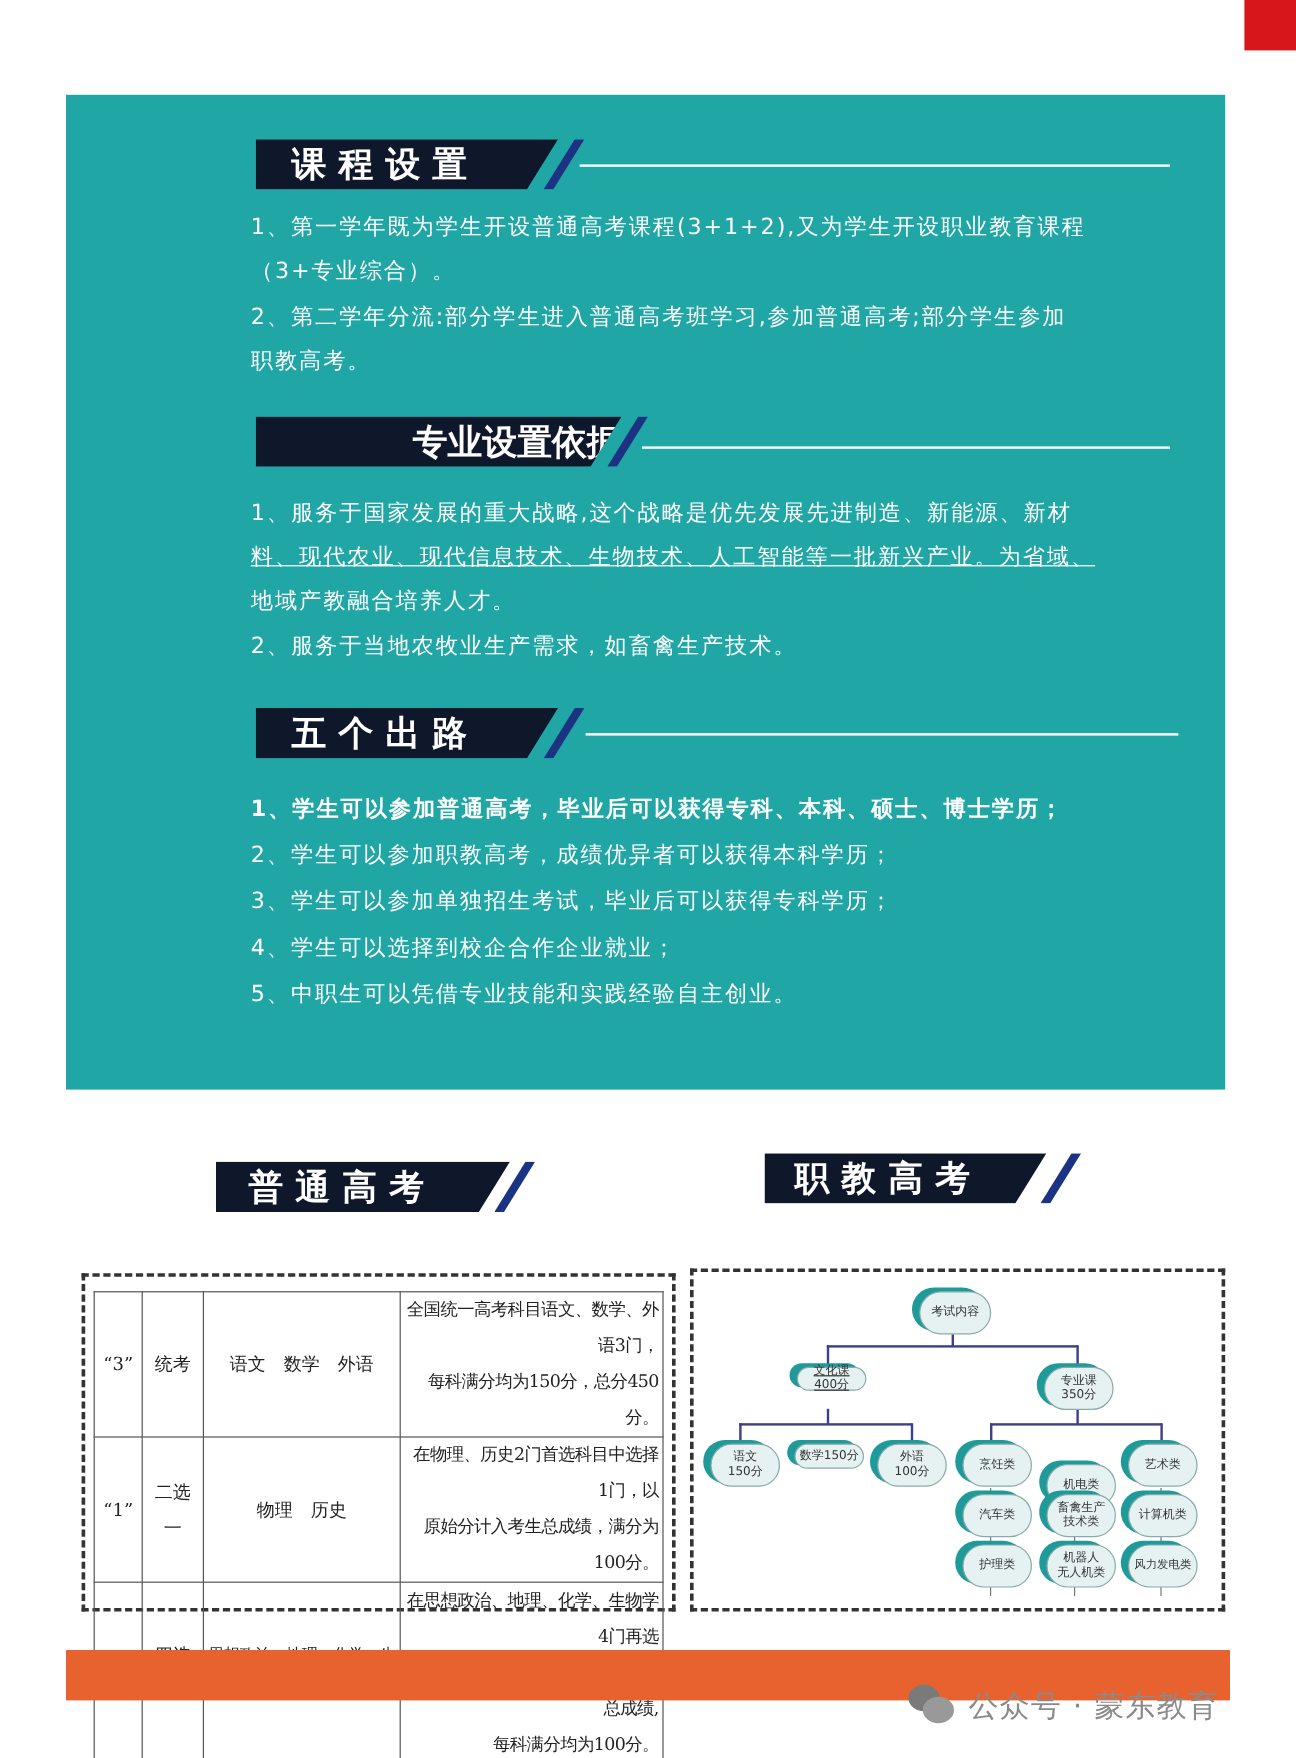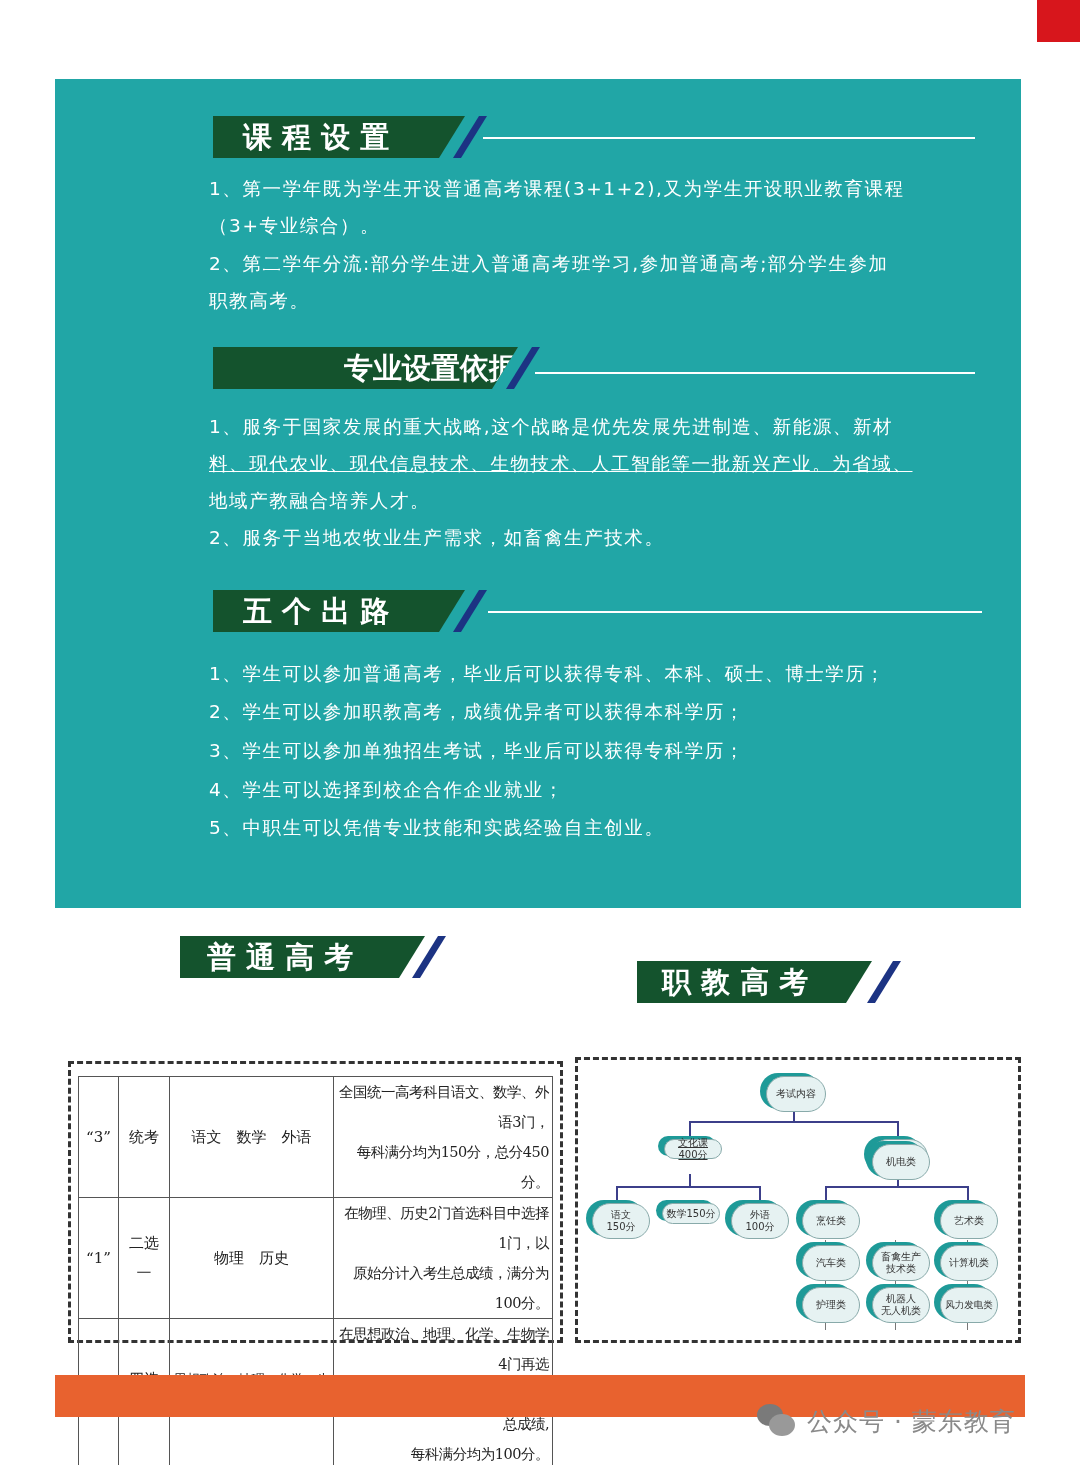--- a/index.html
+++ b/index.html
@@ -6,21 +6,21 @@
   html, body { width: 1080px; height: 1465px; background: #ffffff; overflow: hidden; }
   body { position: relative; font-family: "DejaVu Sans", "Liberation Sans", sans-serif; }
 
   .corner-red { position: absolute; left: 1037px; top: 0; width: 43px; height: 42px; background: #d7161c; }
 
   .teal-panel { position: absolute; left: 55px; top: 79px; width: 966px; height: 829px; background: #21a6a6; }
 
   .sec-head { position: absolute; height: 42px; }
   .sec-head .band {
     position: absolute; left: 0; top: 0; height: 42px;
-    background: #14532d; color: #fff;
+    background: #0f172a; color: #fff;
     clip-path: polygon(0 0, 100% 0, calc(100% - 26px) 100%, 0 100%);
     font-family: "DejaVu Sans", sans-serif; font-weight: bold; font-size: 29px;
     line-height: 42px; padding-left: 30px; white-space: nowrap;
   }
   .sec-head .slash {
     position: absolute; top: 0; height: 42px; width: 34px; background: #1c3383;
     clip-path: polygon(26px 0, 34px 0, 8px 100%, 0 100%);
   }
   .sec-head .rule { position: absolute; top: 21px; height: 2px; background: #ffffff; }
 
@@ -72,27 +72,27 @@
 <div class="para" style="top:414px;">1、服务于国家发展的重大战略,这个战略是优先发展先进制造、新能源、新材</div>
 <div class="para" style="top:451px;text-decoration:underline;">料、现代农业、现代信息技术、生物技术、人工智能等一批新兴产业。为省域、</div>
 <div class="para" style="top:488px;">地域产教融合培养人才。</div>
 <div class="para" style="top:525px;">2、服务于当地农牧业生产需求，如畜禽生产技术。</div>
 
 <div class="sec-head" style="left:213px;top:590px;width:770px;">
   <div class="band" style="width:252px;">五 个 出 路</div>
   <div class="slash" style="left:240px;"></div>
   <div class="rule" style="left:275px;width:494px;"></div>
 </div>
-<div class="para" style="top:661px;">1、学生可以参加普通高考，毕业后可以获得专科、本科、硕士、博士学历；</div>
+<div class="para" style="top:661px;font-weight:bold;">1、学生可以参加普通高考，毕业后可以获得专科、本科、硕士、博士学历；</div>
 <div class="para" style="top:699px;">2、学生可以参加职教高考，成绩优异者可以获得本科学历；</div>
 <div class="para" style="top:738px;">3、学生可以参加单独招生考试，毕业后可以获得专科学历；</div>
 <div class="para" style="top:777px;">4、学生可以选择到校企合作企业就业；</div>
 <div class="para" style="top:815px;">5、中职生可以凭借专业技能和实践经验自主创业。</div>
 
-<div class="sec-head" style="left:180px;top:936px;width:275px;">
+<div class="sec-head" style="left:180px;top:968px;width:275px;">
   <div class="band" style="width:245px;padding-left:27px;">普 通 高 考</div>
   <div class="slash" style="left:232px;"></div>
 </div>
 <div class="sec-head" style="left:637px;top:961px;width:275px;">
   <div class="band" style="width:235px;padding-left:25px;">职 教 高 考</div>
   <div class="slash" style="left:230px;"></div>
 </div>
 
 <div class="dashed-box" style="left:68px;top:1061px;width:495px;height:282px;"></div>
 <table class="gk">
@@ -173,21 +173,21 @@
 </div>
 <div class="node" style="left:731px;top:1203px;width:58px;height:36px;flex-direction:column;">
   <span>外语</span>
     <span>100分</span>
 </div>
 
 <div class="node" style="left:802px;top:1203px;width:58px;height:36px;">烹饪类</div>
 <div class="node" style="left:802px;top:1245px;width:58px;height:36px;">汽车类</div>
 <div class="node" style="left:802px;top:1287px;width:58px;height:36px;">护理类</div>
 
-<div class="node" style="left:872px;top:1144px;width:58px;height:36px;">机电类</div>
+<div class="node" style="left:872px;top:1220px;width:58px;height:36px;">机电类</div>
 <div class="node" style="left:872px;top:1245px;width:58px;height:36px;white-space:pre-line;">畜禽生产
 技术类</div>
 <div class="node" style="left:872px;top:1287px;width:58px;height:36px;white-space:pre-line;">机器人
 无人机类</div>
 
 <div class="node" style="left:940px;top:1203px;width:58px;height:36px;">艺术类</div>
 <div class="node" style="left:940px;top:1245px;width:58px;height:36px;">计算机类</div>
 <div class="node" style="left:940px;top:1287px;width:58px;height:36px;font-size:9.5px;">风力发电类</div>
 
 <div class="orange-bar"></div>

